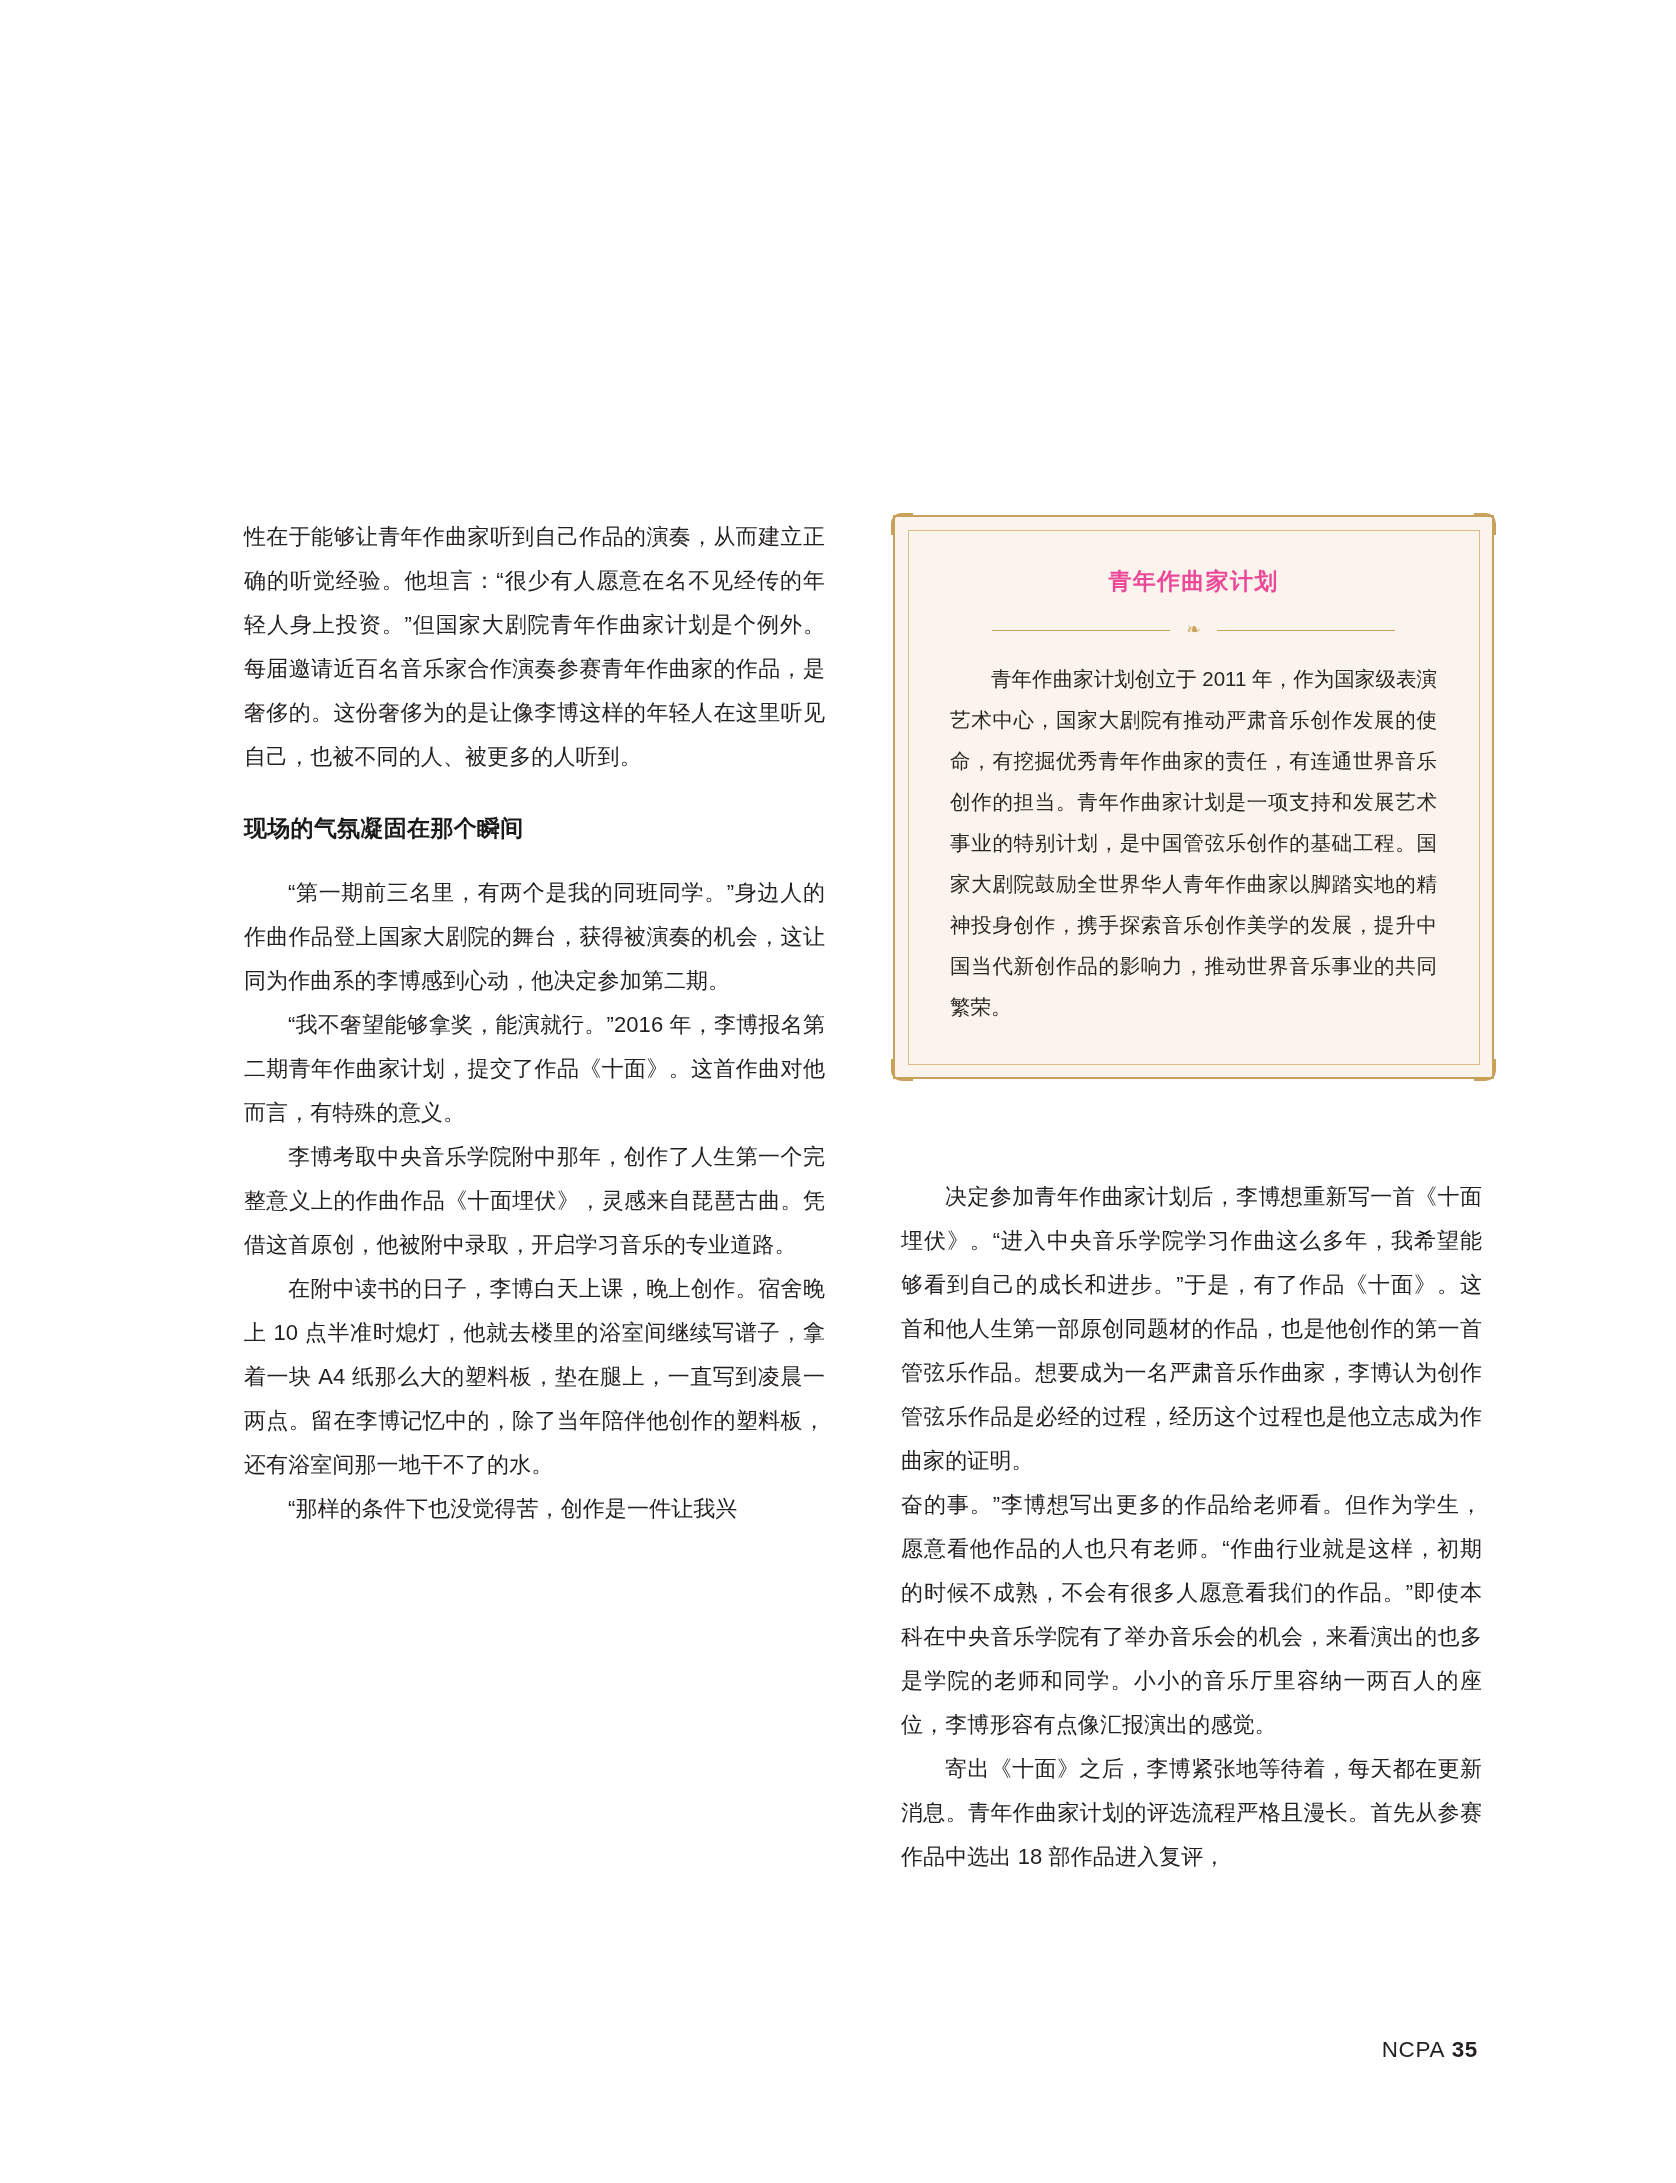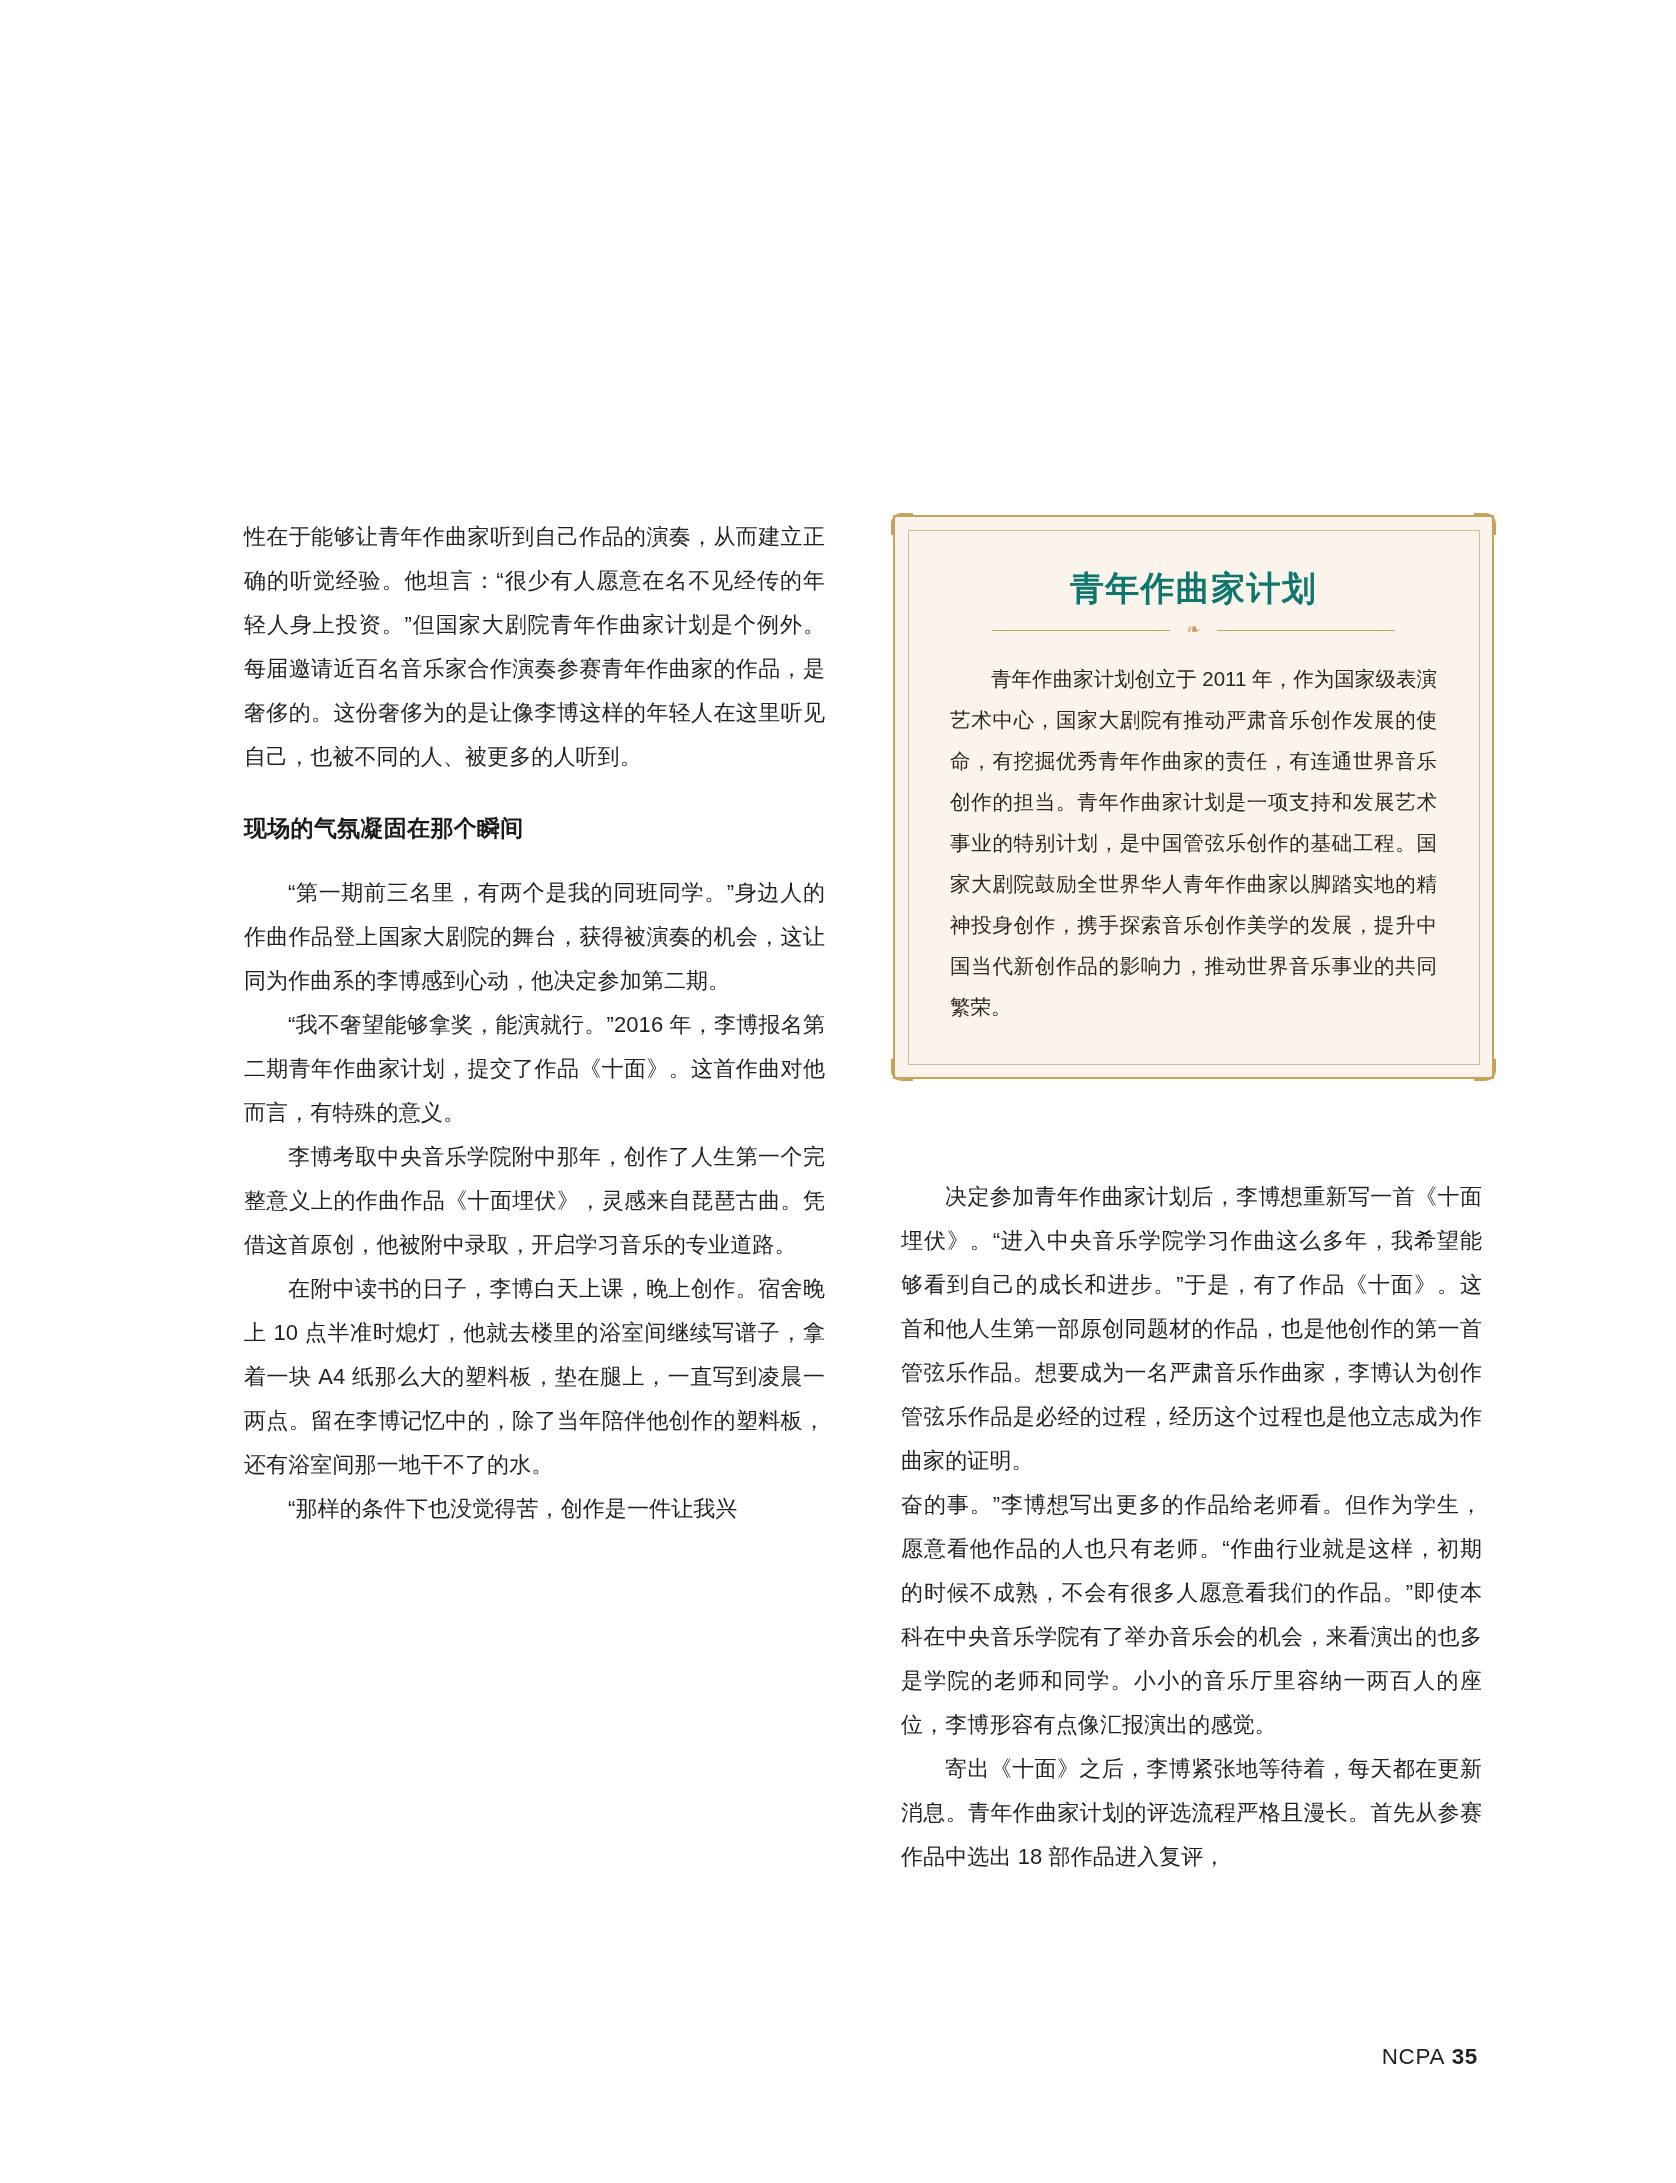--- a/index.html
+++ b/index.html
@@ -102,23 +102,23 @@
   .fb-corner.bl { left: -2px; bottom: -2px; }
   .fb-corner.bl::before { left: 0; bottom: 0; border-right: none; border-top: none; border-radius: 0 0 0 10.6px; }
   .fb-corner.br { right: -2px; bottom: -2px; }
   .fb-corner.br::before { right: 0; bottom: 0; border-left: none; border-top: none; border-radius: 0 0 10.6px 0; }
 
   .fb-title {
     position: absolute;
     left: 0; right: 0;
     top: 51px;
     text-align: center;
-    font-size: 34px;
+    font-size: 23px;
     font-weight: bold;
-    color: #0f766e;
+    color: #ec4899;
     letter-spacing: 1.3px;
   }
   .fb-rule {
     position: absolute;
     left: 99px;
     right: 99px;
     top: 106px;
     height: 18.5px;
   }
   .fb-rule .line {
@@ -147,21 +147,21 @@
     line-height: 41px;
     text-align: justify;
     text-justify: inter-ideograph;
     text-indent: 41px;
     color: #2a2623;
   }
   
   .footer {
     position: absolute;
     right: 198px;
-    bottom: 113px;
+    bottom: 120px;
     font-size: 22.4px;
     letter-spacing: 0.7px;
     color: #231f20;
   }
   .footer .num { font-weight: bold; margin-left: 6.6px; }
 </style>
 </head>
 <body>
 
 <div class="page">

